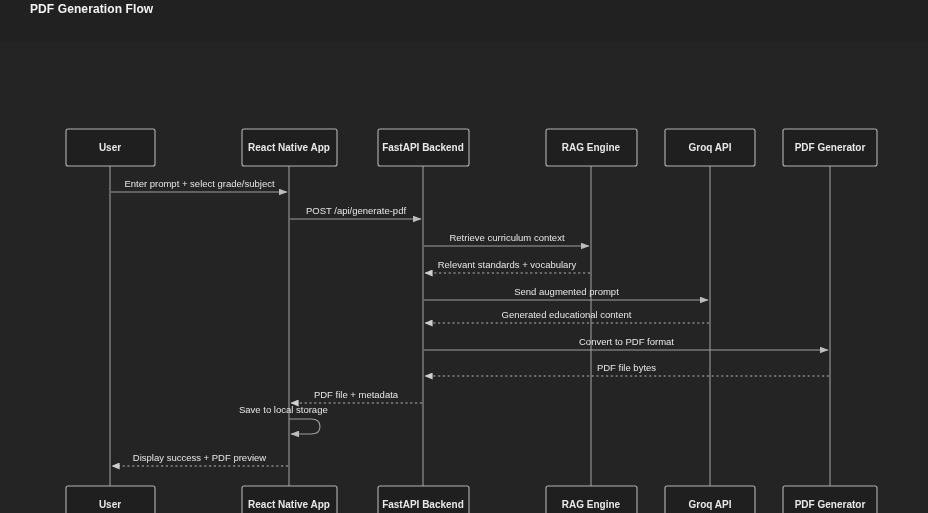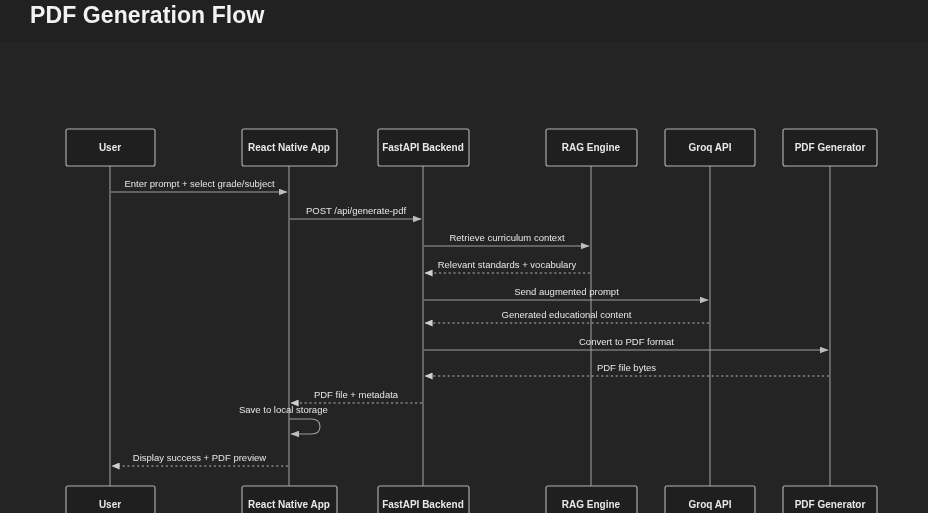--- a/index.html
+++ b/index.html
@@ -11,21 +11,21 @@
     width: 928px;
     height: 513px;
     overflow: hidden;
     font-family: "Liberation Sans", sans-serif;
     position: relative;
   }
   #page-title {
     position: absolute;
     left: 30px;
     top: 2px;
-    font-size: 23px;
+    font-size: 12px;
     font-weight: bold;
     color: #f2f2f2;
     letter-spacing: 0.1px;
   }
   #diagram-panel {
     position: absolute;
     left: 0;
     top: 42px;
     width: 928px;
     height: 471px;

